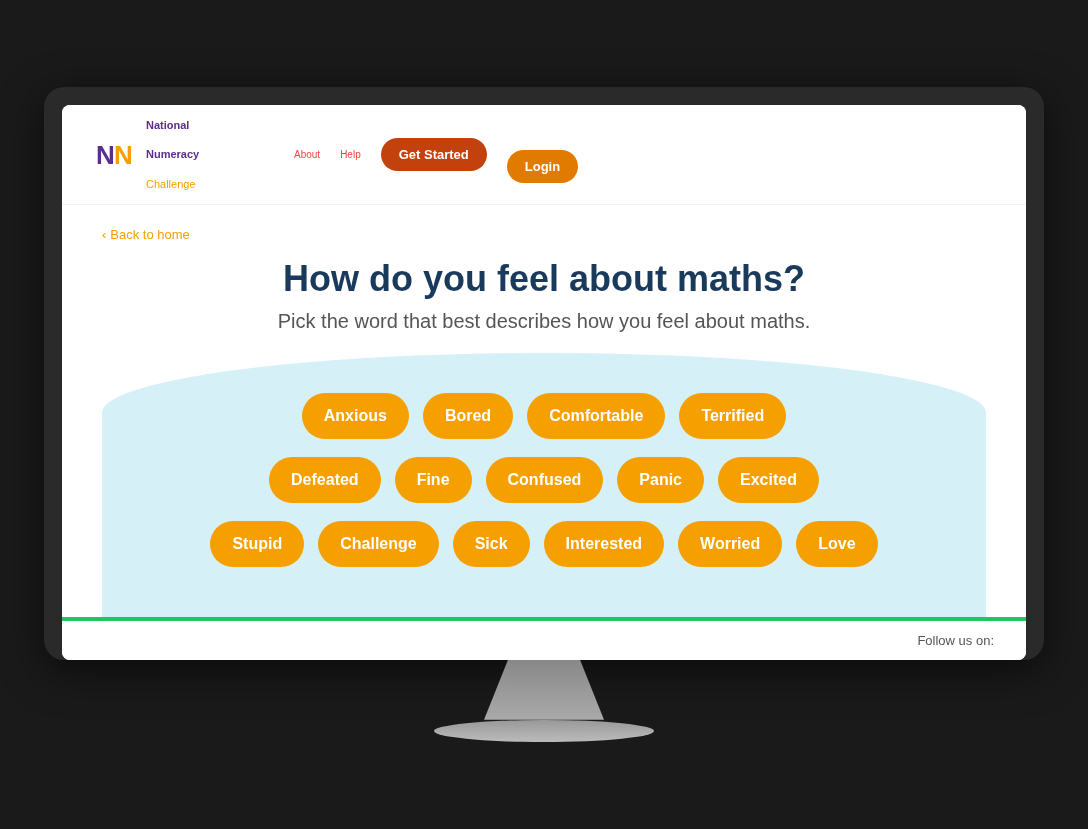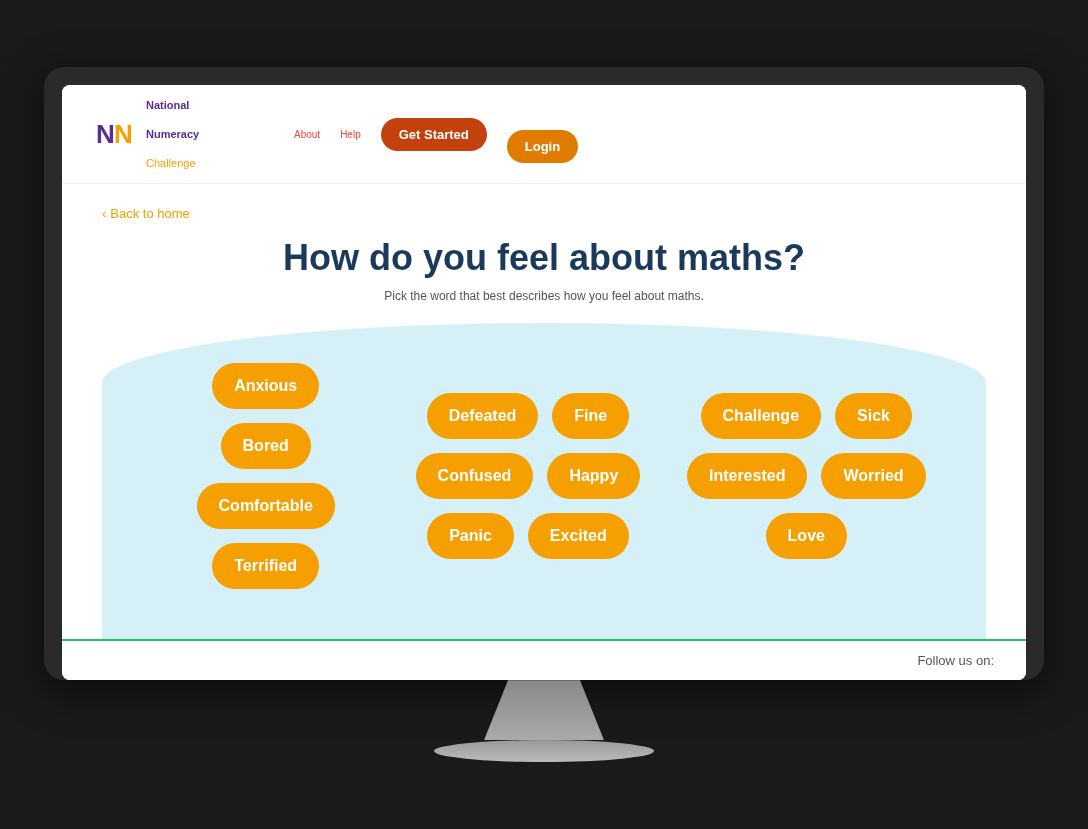--- a/index.html
+++ b/index.html
@@ -133,41 +133,41 @@
 
     .page-title {
       font-size: 36px;
       font-weight: 900;
       color: #1a3a5c;
       text-align: center;
       margin-bottom: 10px;
     }
 
     .page-subtitle {
-      font-size: 12px;
+      font-size: 20px;
       color: #555;
       text-align: center;
       margin-bottom: 0;
     }
 
     
     .wave-section {
       position: relative;
       margin-top: 20px;
     }
 
     .wave-bg {
       background: #d6f0f8;
       border-radius: 50% 50% 0 0 / 60px 60px 0 0;
       padding: 40px 60px 50px 60px;
     }
 
     .emotion-grid {
       display: flex;
-      flex-direction: row;
+      flex-direction: column;
       gap: 18px;
       align-items: center;
     }
 
     .emotion-row {
       display: flex;
       gap: 14px;
       justify-content: center;
       flex-wrap: wrap;
     }
@@ -181,21 +181,21 @@
       font-size: 16px;
       font-weight: bold;
       cursor: pointer;
       white-space: nowrap;
       transition: background 0.2s;
     }
 
     
     .footer-bar {
       background: #fff;
-      border-top: 2px solid #22c55e;
+      border-top: 4px solid #22c55e;
       padding: 12px 32px;
       display: flex;
       justify-content: flex-end;
       align-items: center;
     }
 
     .follow-text {
       font-size: 13px;
       color: #555;
     }
@@ -270,26 +270,26 @@
                 <button class="emotion-btn">Anxious</button>
                 <button class="emotion-btn">Bored</button>
                 <button class="emotion-btn">Comfortable</button>
                 <button class="emotion-btn">Terrified</button>
               </div>
 
               <div class="emotion-row">
                 <button class="emotion-btn">Defeated</button>
                 <button class="emotion-btn">Fine</button>
                 <button class="emotion-btn">Confused</button>
-                <button class="emotion-btn">Happy</button>
                 <button class="emotion-btn">Panic</button>
                 <button class="emotion-btn">Excited</button>
               </div>
 
               <div class="emotion-row">
+                <button class="emotion-btn">Stupid</button>
                 <button class="emotion-btn">Challenge</button>
                 <button class="emotion-btn">Sick</button>
                 <button class="emotion-btn">Interested</button>
                 <button class="emotion-btn">Worried</button>
                 <button class="emotion-btn">Love</button>
               </div>
 
             </div>
           </div>
         </div>

